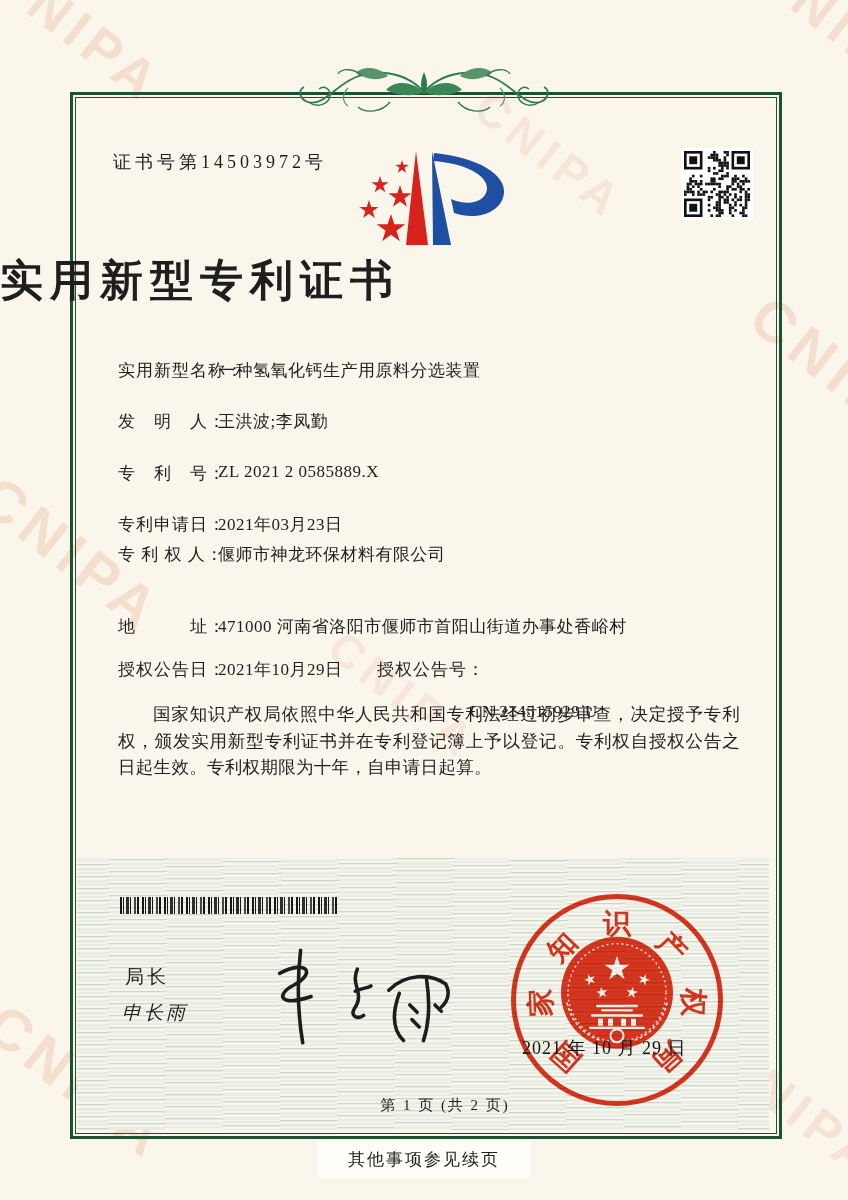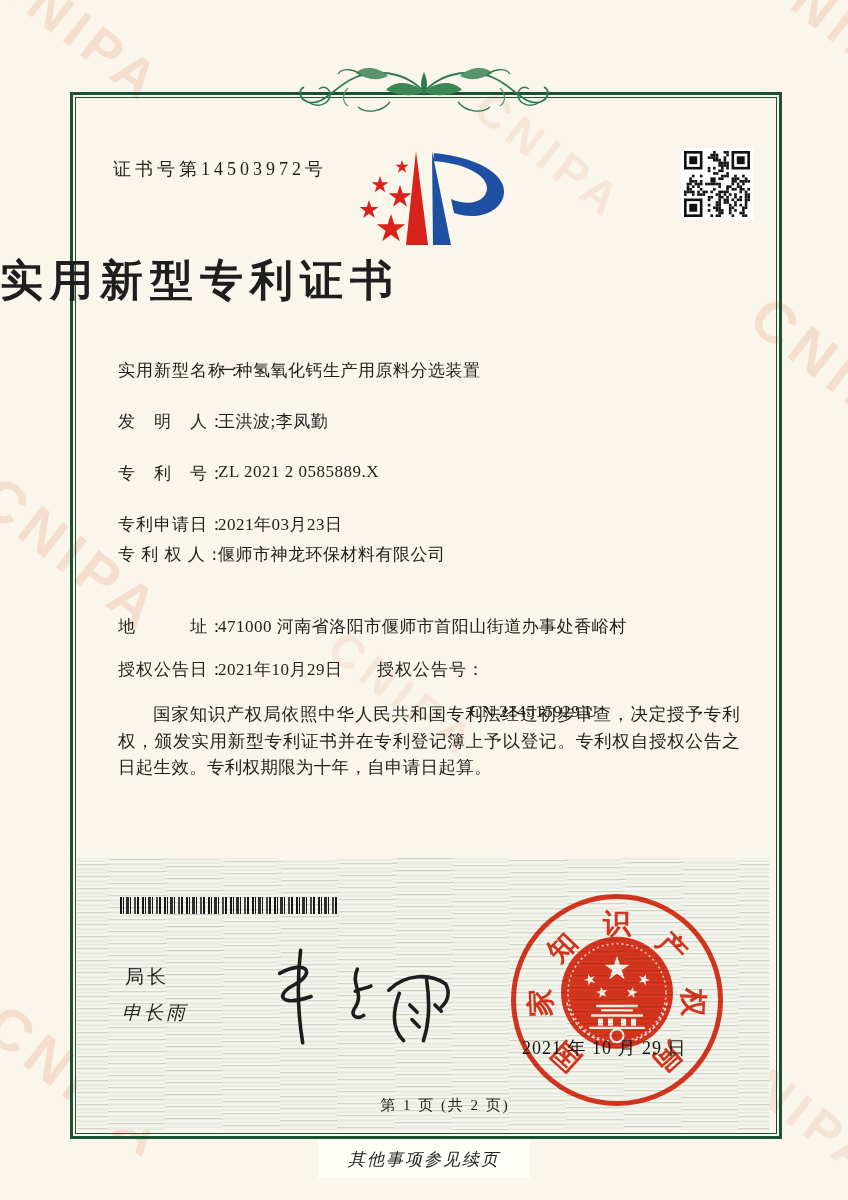--- a/index.html
+++ b/index.html
@@ -21,21 +21,21 @@
   .frame{position:absolute;left:70px;top:92px;width:706px;height:1041px;
          border:3px solid #1c5233;}
   .frame-inner{position:absolute;inset:2px;border:1px solid #1c5233;}
   .guilloche{position:absolute;left:77px;top:858px;width:692px;height:272px;
       background-color:#e9ecdf;
       background-image:
         repeating-linear-gradient(179deg, rgba(255,255,255,.55) 0 2px, rgba(255,255,255,0) 2px 4px),
         repeating-linear-gradient(181deg, rgba(140,166,138,.30) 0 1px, rgba(140,166,138,0) 1px 6px);}
   .ornament{position:absolute;left:292px;top:60px;width:264px;height:58px;}
   
-  .cert-no{position:absolute;left:113px;top:157px;font-size:18px;letter-spacing:4px;text-align:center;}
+  .cert-no{position:absolute;left:113px;top:150px;font-size:18px;letter-spacing:4px;text-align:center;}
   .logo{position:absolute;left:338px;top:140px;width:175px;height:112px;}
   .qr{position:absolute;left:681px;top:148px;width:66px;height:66px;background:#fff;padding:3px;}
   .title{position:absolute;left:0;right:0;top:252px;text-align:left;
          font-size:43px;font-weight:bold;letter-spacing:7px;}
   
   .frow{position:absolute;left:118px;width:626px;height:24px;font-size:17px;}
   .flabel{position:absolute;left:0;letter-spacing:1px;}
   .fvalue{position:absolute;left:100px;letter-spacing:.5px;}
   .flabel2{position:absolute;left:259px;letter-spacing:1px;}
   .fvalue2{position:absolute;left:352px;letter-spacing:.5px;margin-top:44px;}
@@ -69,21 +69,21 @@
   .sc4{transform:rotate(46deg)   translateY(-76px);}
   .sc5{transform:rotate(92deg)   translateY(-76px);}
   .sc6{transform:rotate(138deg)  translateY(-76px);}
   .emblem{position:absolute;left:50%;top:50%;transform:translate(-50%,-56%);}
   .seal-date{position:absolute;left:522px;top:1036px;width:180px;text-align:left;
         font-size:18px;color:#141414;letter-spacing:1px;z-index:6;}
   
   .page-info{position:absolute;left:0;right:0;top:1096px;text-align:center;
         font-size:15px;letter-spacing:2px;margin-left:42px;}
   .note-box{position:absolute;left:50%;top:1141px;transform:translateX(-50%);
-        background:#fffef8;padding:7px 30px;font-size:17px;letter-spacing:2px;font-style:italic;}
+        background:#fffef8;padding:7px 30px;font-size:17px;letter-spacing:2px;}
 </style>
 </head>
 <body>
 
 <div class="page">
 
   <span class="wm wm1">CNIPA</span>
   <span class="wm wm2">CNIPA</span>
   <span class="wm wm3">CNIPA</span>
   <span class="wm wm4">CNIPA</span>

